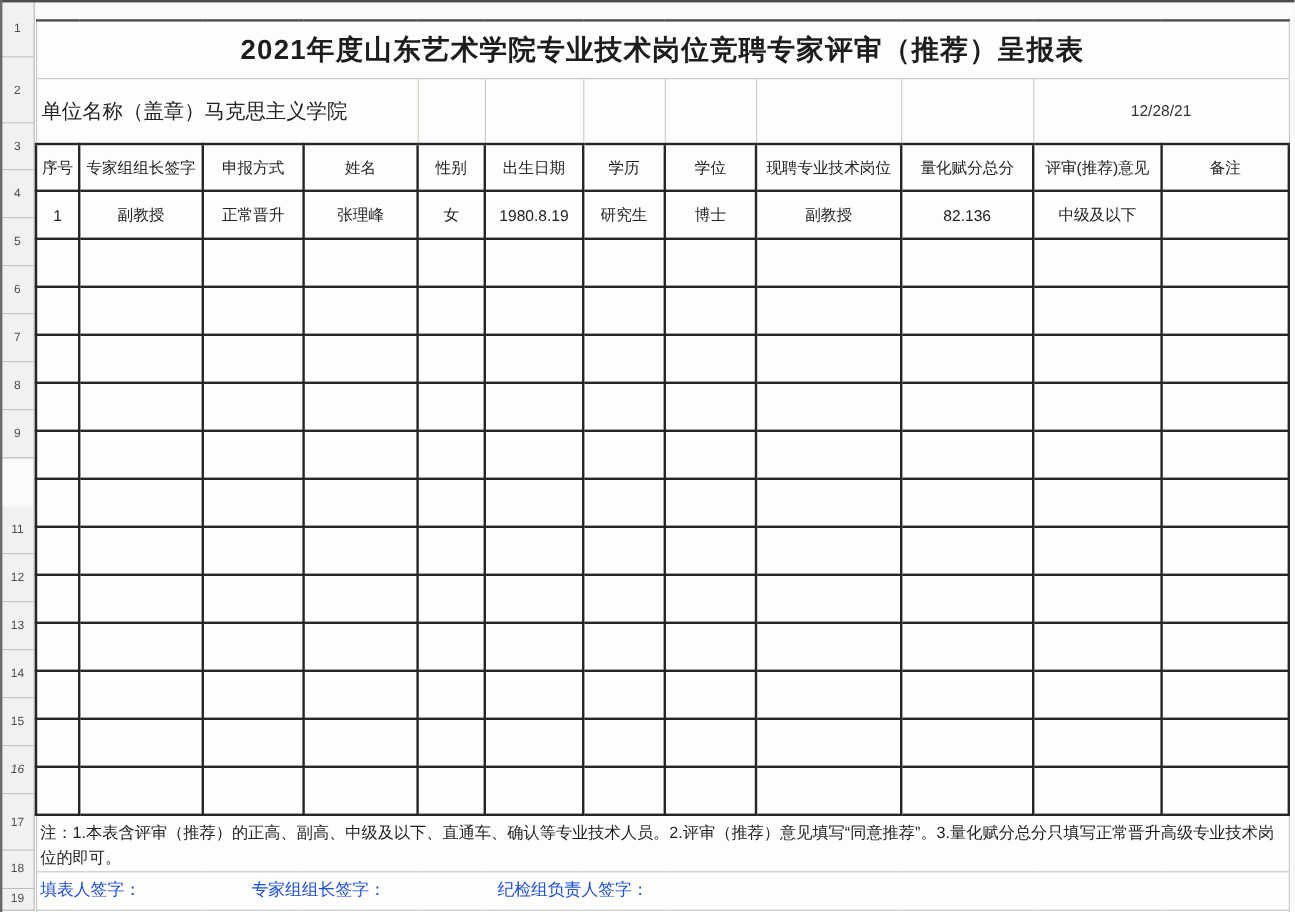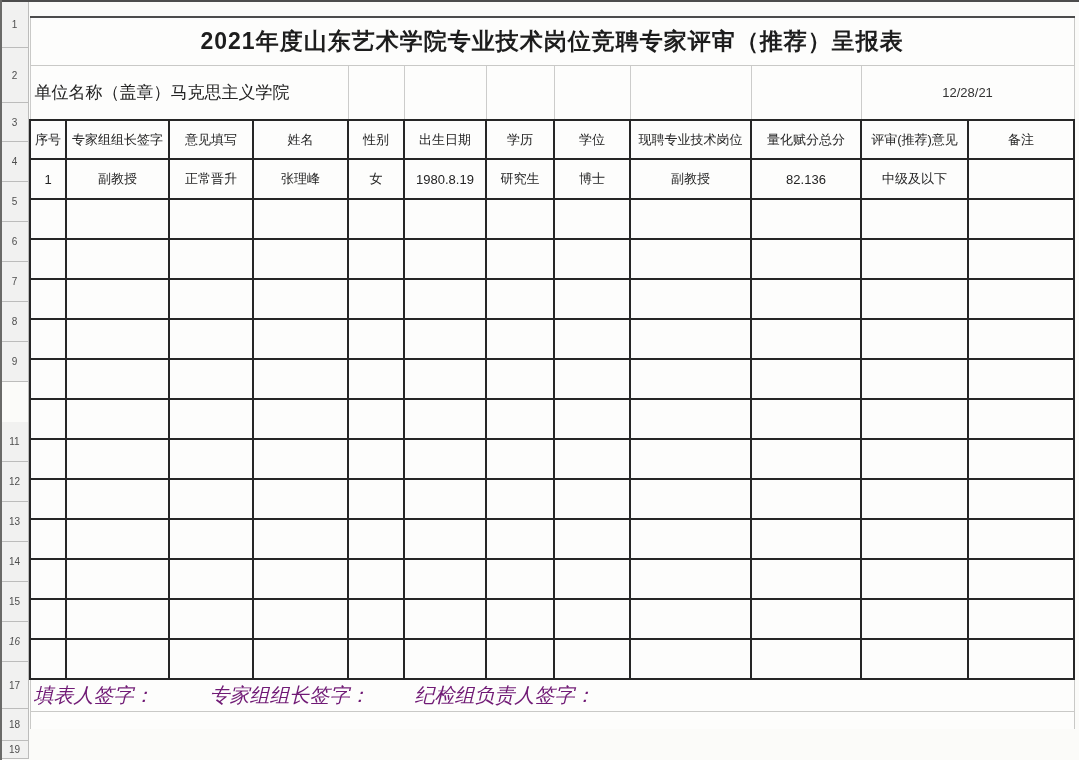--- a/index.html
+++ b/index.html
@@ -43,21 +43,21 @@
   tr.row-note td {
     border:1px solid #c9c9c7; border-top:2px solid #262626;
     text-align:left; vertical-align:top;
     font-size:13.5px; line-height:21px; padding:3px 5px 0 3px; color:#1f1f1f;
   }
   tr.row-sign td { border:1px solid #c9c9c7; }
   tr.row-last td { border:1px solid #c9c9c7; border-bottom:none; }
   .sign-wrap { position:relative; height:100%; }
   .sign-wrap span {
     position:absolute; top:50%; transform:translateY(-50%);
-    font-size:20px; white-space:nowrap; color:#701a75;font-style:italic;
+    font-size:14px; white-space:nowrap; color:#1d4ed8;
   }
   .sign-0 { left:3px; }
   .sign-1 { left:179px; }
   .sign-2 { left:384px; }
 </style>
 </head>
 <body>
 
 <div class="screen">
   <div class="gutter">
@@ -110,21 +110,21 @@
         <td></td>
         <td></td>
         <td></td>
         <td></td>
         <td colspan="2" class="unit-date-cell">12/28/21</td>
       </tr>
 
       <tr class="row-head" id="header-row" style="height:39px">
           <td>序号</td>
           <td>专家组组长签字</td>
-          <td>意见填写</td>
+          <td>申报方式</td>
           <td>姓名</td>
           <td>性别</td>
           <td>出生日期</td>
           <td>学历</td>
           <td>学位</td>
           <td>现聘专业技术岗位</td>
           <td>量化赋分总分</td>
           <td>评审(推荐)意见</td>
           <td>备注</td>
         </tr>
@@ -309,20 +309,23 @@
           <td></td>
           <td></td>
           <td></td>
           <td></td>
           <td></td>
           <td></td>
         </tr>
       </tbody>
 
     <tbody>
+      <tr class="row-note" style="height:47px">
+        <td colspan="12">注：1.本表含评审（推荐）的正高、副高、中级及以下、直通车、确认等专业技术人员。2.评审（推荐）意见填写“同意推荐”。3.量化赋分总分只填写正常晋升高级专业技术岗位的即可。</td>
+      </tr>
       <tr class="row-sign" style="height:32px">
         <td colspan="12">
           <div class="sign-wrap">
             <span class="sign-0">填表人签字：</span>
             <span class="sign-1">专家组组长签字：</span>
             <span class="sign-2">纪检组负责人签字：</span>
           </div>
         </td>
       </tr>
       <tr class="row-last" style="height:18px">

